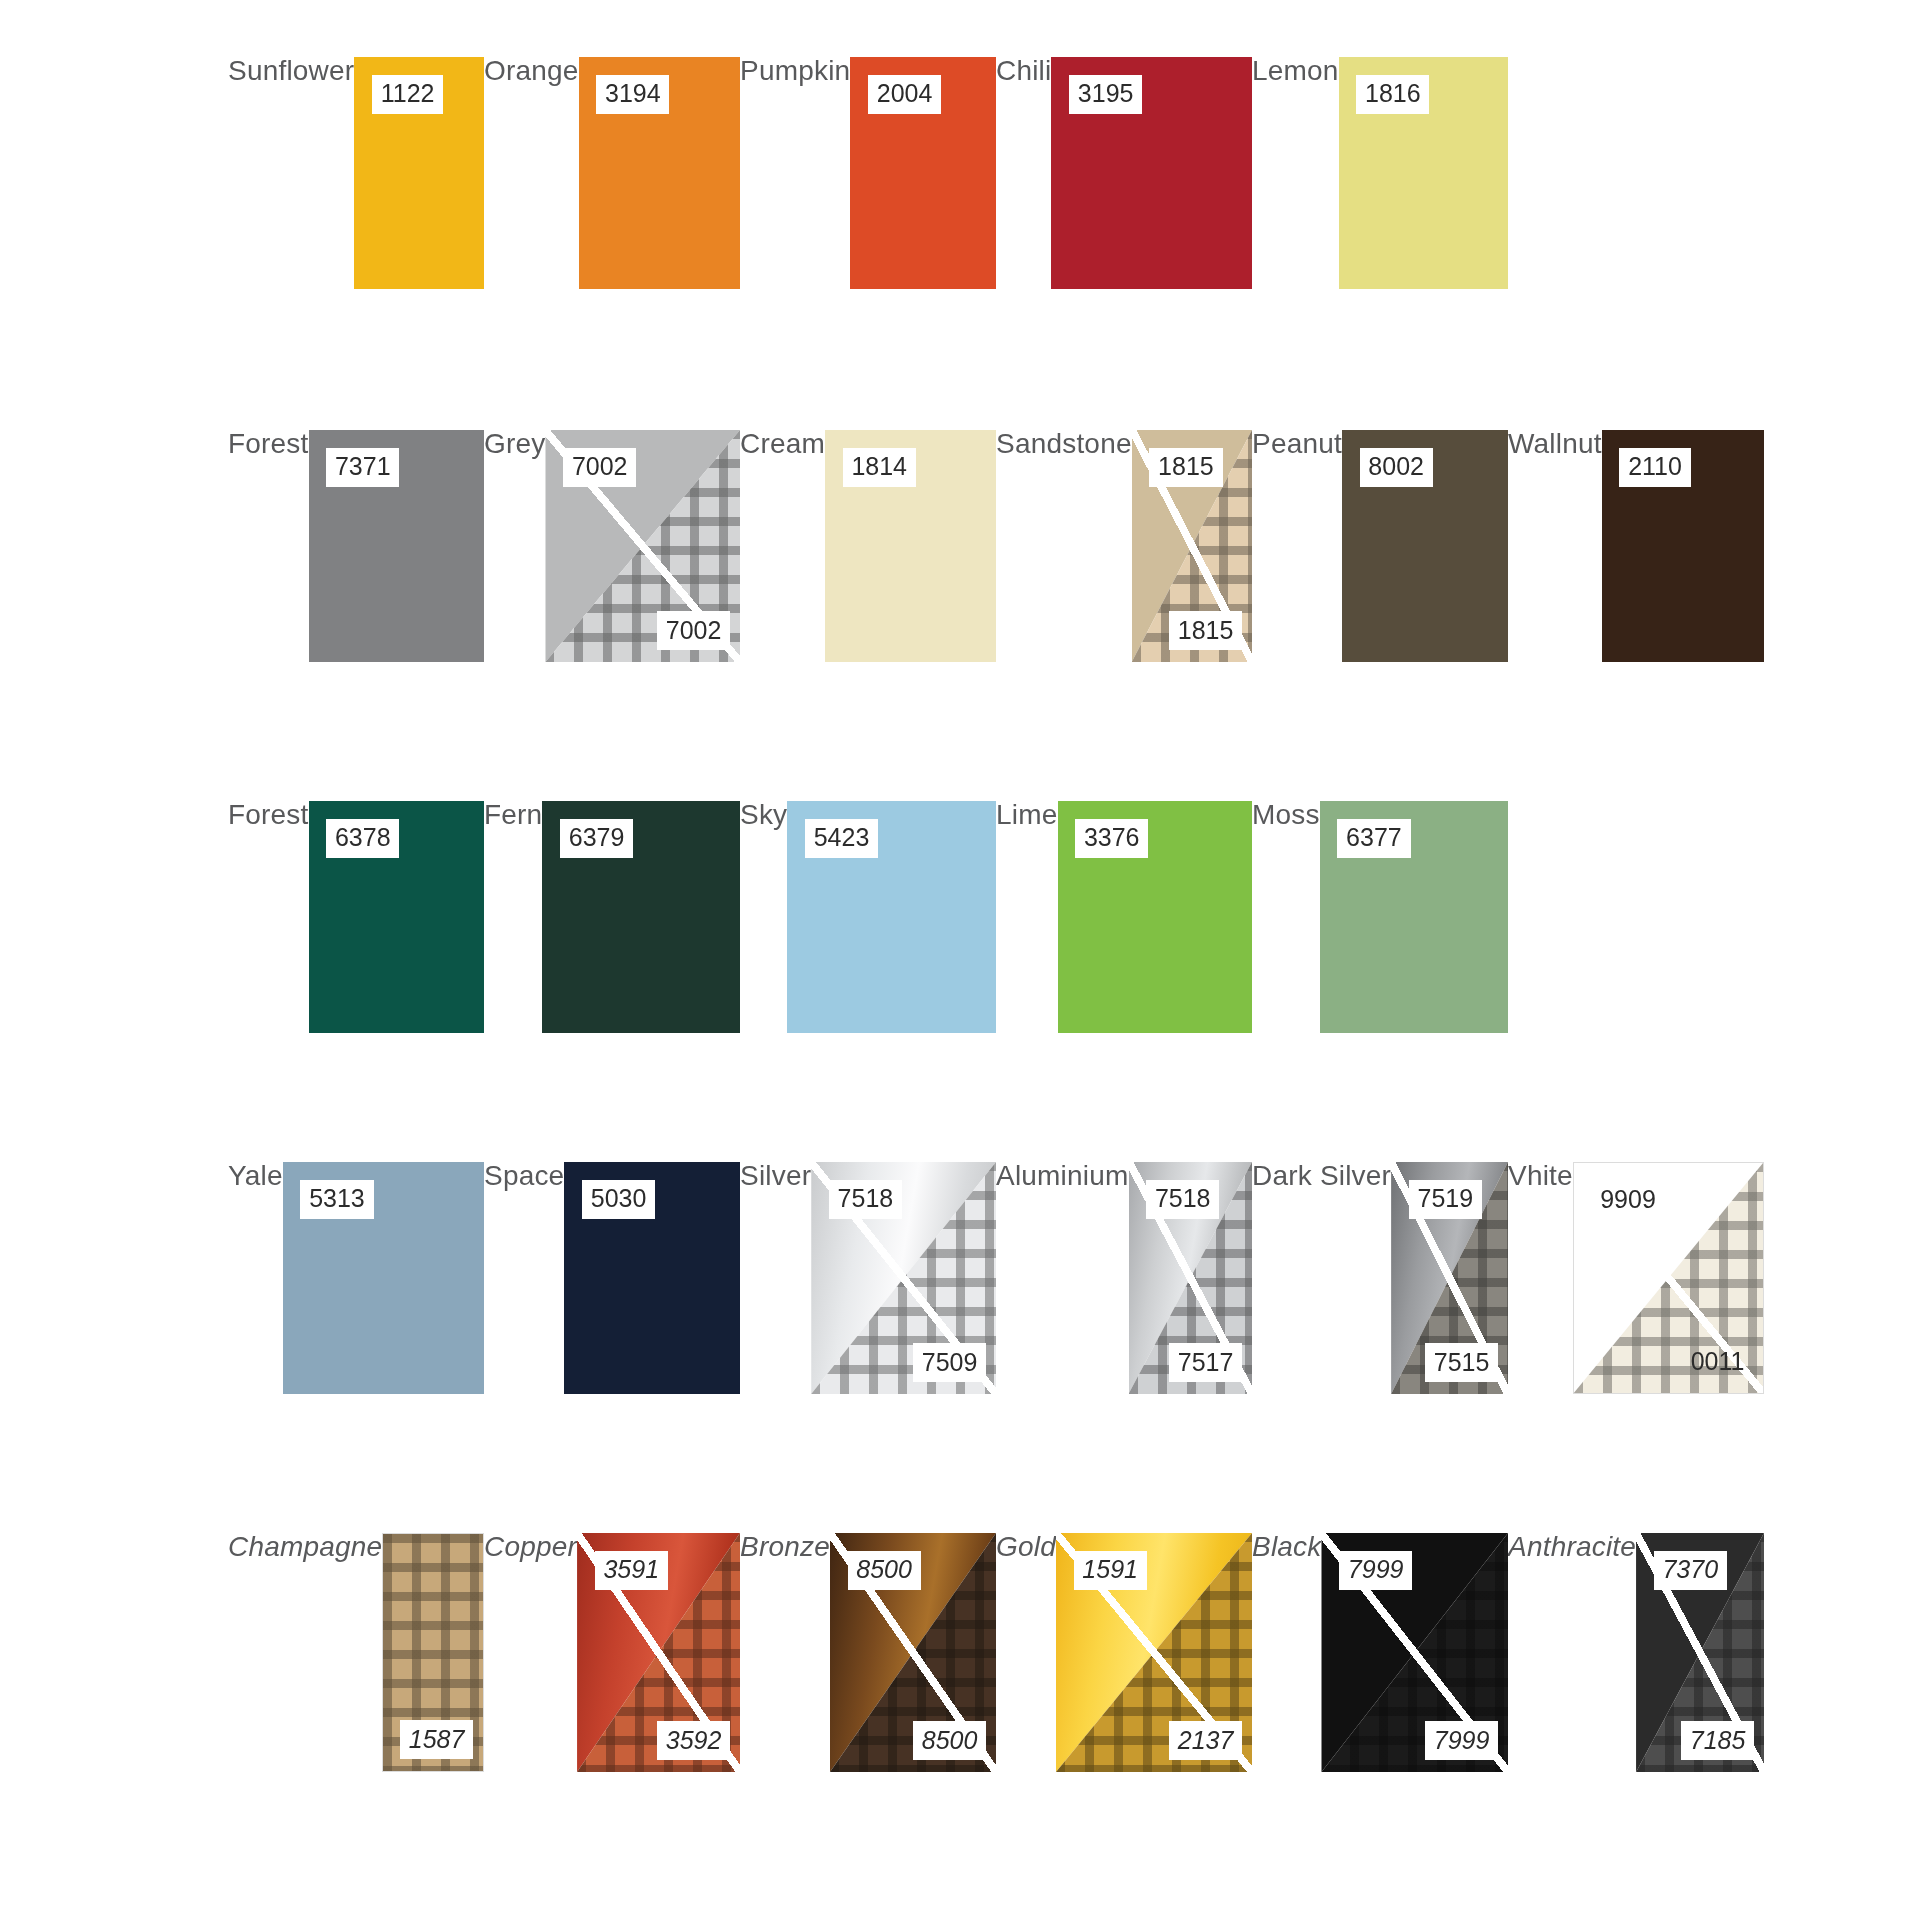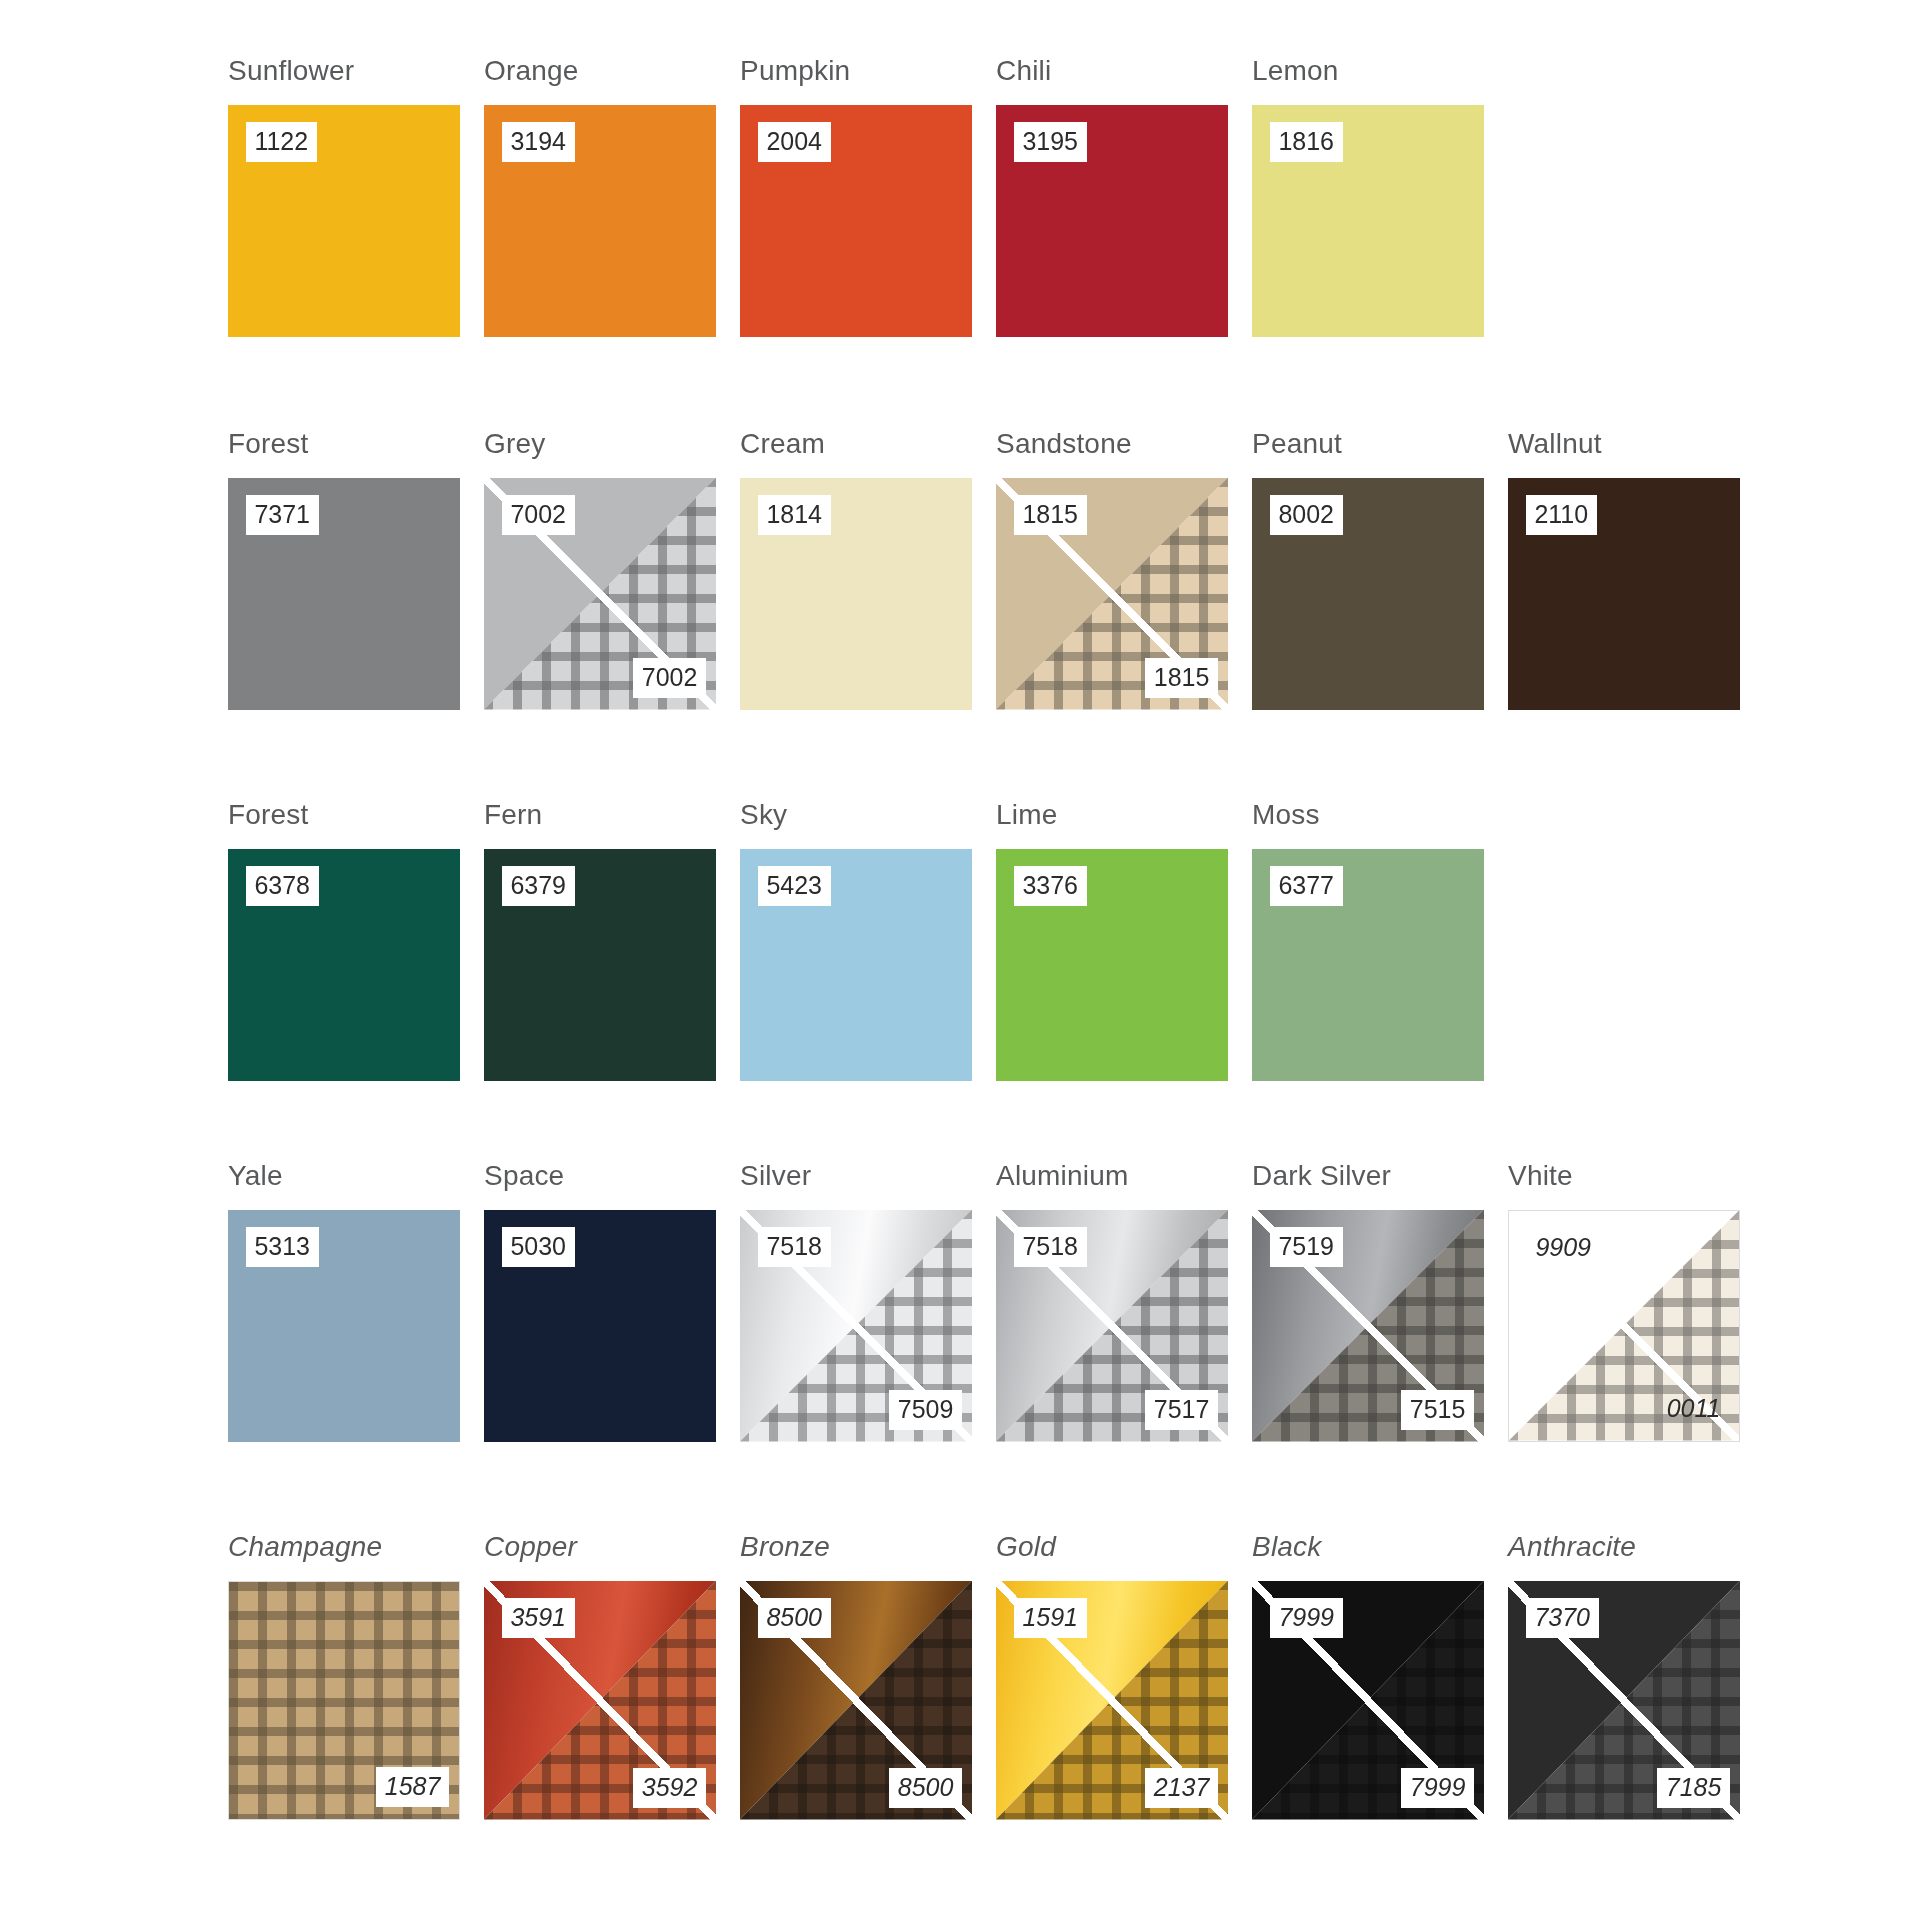--- a/index.html
+++ b/index.html
@@ -24,21 +24,20 @@
   .row-1 { height: 373px; }
   .row-2 { height: 371px; }
   .row-3 { height: 361px; }
   .row-4 { height: 371px; }
   .row-5 { height: 351px; font-style: italic; }
 
   .cell {
     width: 256px;
     flex: 0 0 256px;
     display: flex;
-    flex-direction: column;
     align-items: flex-start;
   }
   .cell.empty { visibility: hidden; }
 
   .swatch-name {
     font-size: 28px;
     font-weight: 400;
     color: #58595b;
     letter-spacing: 0.2px;
     line-height: 1;
@@ -103,21 +102,21 @@
     position: absolute;
     background: #ffffff;
     color: #2b2b2b;
     font-size: 25px;
     line-height: 1;
     padding: 6.8px 8.8px 7.8px 8.8px;
     white-space: nowrap;
   }
   .code.tl { top: 17.6px; left: 17.6px; }
   .code.br { right: 9.8px; bottom: 11.7px; }
-  .code.plain { background: transparent; font-style: italic; }
+  .code.plain { background: transparent; }
 </style>
 </head>
 <body>
 
 <div id="palette">
     <div class="row row-1">
       <div class="cell">
         <div class="swatch-name">Sunflower</div>
         <div class="swatch">
           <div class="fill" style="background: rgb(242, 183, 23);"></div>

